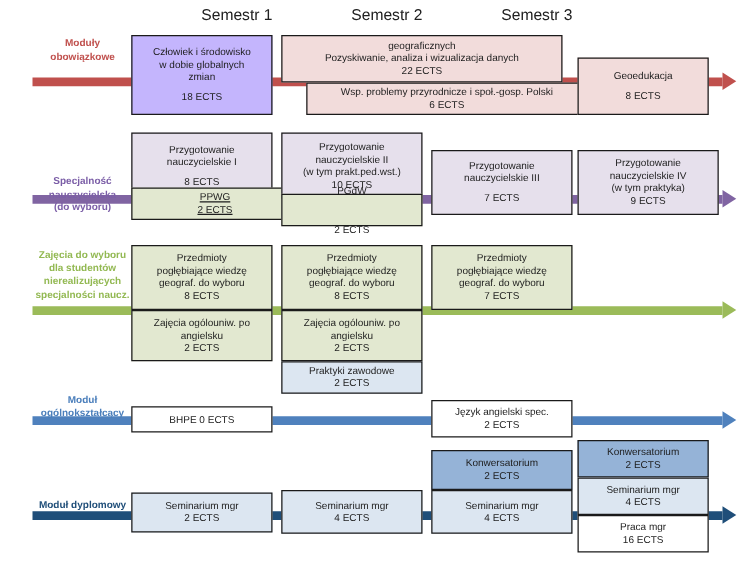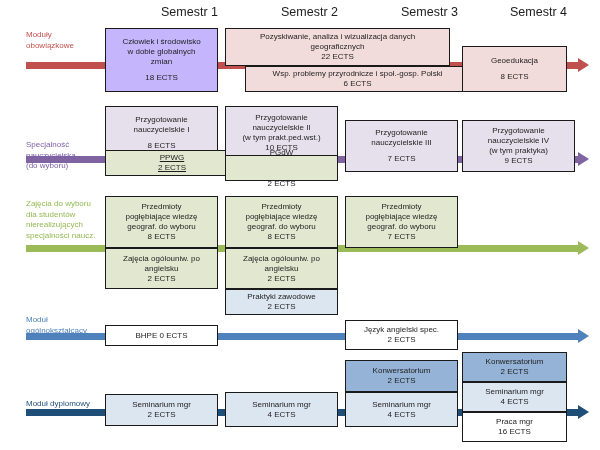--- a/index.html
+++ b/index.html
@@ -19,24 +19,25 @@
     color:#202020;
     text-align:right;
     white-space:nowrap;
     top:5px;
   }
 
   
   .row-label{
     position:absolute;
     font-size:8px;
-    font-weight:normal;
+    font-weight:bold;
     line-height:10.5px;
     left:26px;
     width:80px;
+    text-align:center;
   }
 
   
   .arrow-bar{
     position:absolute;
     height:7px;
     left:26px;
   }
   .arrow-head{
     position:absolute;
@@ -64,21 +65,20 @@
   .box .gap{height:6px;}
 </style>
 </head>
 <body>
 
 <div id="canvas">
 
   <div class="sem-header" style="left:105px;width:113px;">Semestr 1</div>
   <div class="sem-header" style="left:225px;width:113px;">Semestr 2</div>
   <div class="sem-header" style="left:345px;width:113px;">Semestr 3</div>
-  <div class="sem-header" style="left:462px;width:105px;">Semestr 4</div>
 
   <div id="dyn">
       <div class="arrow-bar" style="top: 61.5px; width: 552px; background: rgb(192, 80, 77);"></div>
       <div class="arrow-head" style="left: 578px; top: 58px; border-left: 11px solid rgb(192, 80, 77);"></div>
       <div class="row-label" style="color: rgb(192, 80, 77); top: 30px;">
         <div>Moduły</div>
         <div>obowiązkowe</div>
       </div>
       <div class="arrow-bar" style="top: 155.5px; width: 552px; background: rgb(128, 100, 162);"></div>
       <div class="arrow-head" style="left: 578px; top: 152px; border-left: 11px solid rgb(128, 100, 162);"></div>
@@ -107,22 +107,22 @@
         <div>Moduł dyplomowy</div>
       </div>
       <div class="box" style="left: 105px; top: 28px; width: 113px; height: 64px; background: #c4b5fd;">
         <span class="ln">Człowiek i środowisko</span>
         <span class="ln">w dobie globalnych</span>
         <span class="ln">zmian</span>
         <span class="gap"></span>
         <span class="ln">18 ECTS</span>
       </div>
       <div class="box" style="left: 225px; top: 28px; width: 225px; height: 38px; background: rgb(242, 220, 219);">
+        <span class="ln">geograficznych</span>
         <span class="ln">Pozyskiwanie, analiza i wizualizacja danych</span>
-        <span class="ln">geograficznych</span>
         <span class="ln">22 ECTS</span>
       </div>
       <div class="box" style="left: 225px; top: 66px; width: 225px; height: 26px; background: rgb(242, 220, 219); margin-left: 20px;">
         <span class="ln">Wsp. problemy przyrodnicze i społ.-gosp. Polski</span>
         <span class="ln">6 ECTS</span>
       </div>
       <div class="box" style="left: 462px; top: 46px; width: 105px; height: 46px; background: rgb(242, 220, 219);">
         <span class="ln">Geoedukacja</span>
         <span class="gap"></span>
         <span class="ln">8 ECTS</span>

